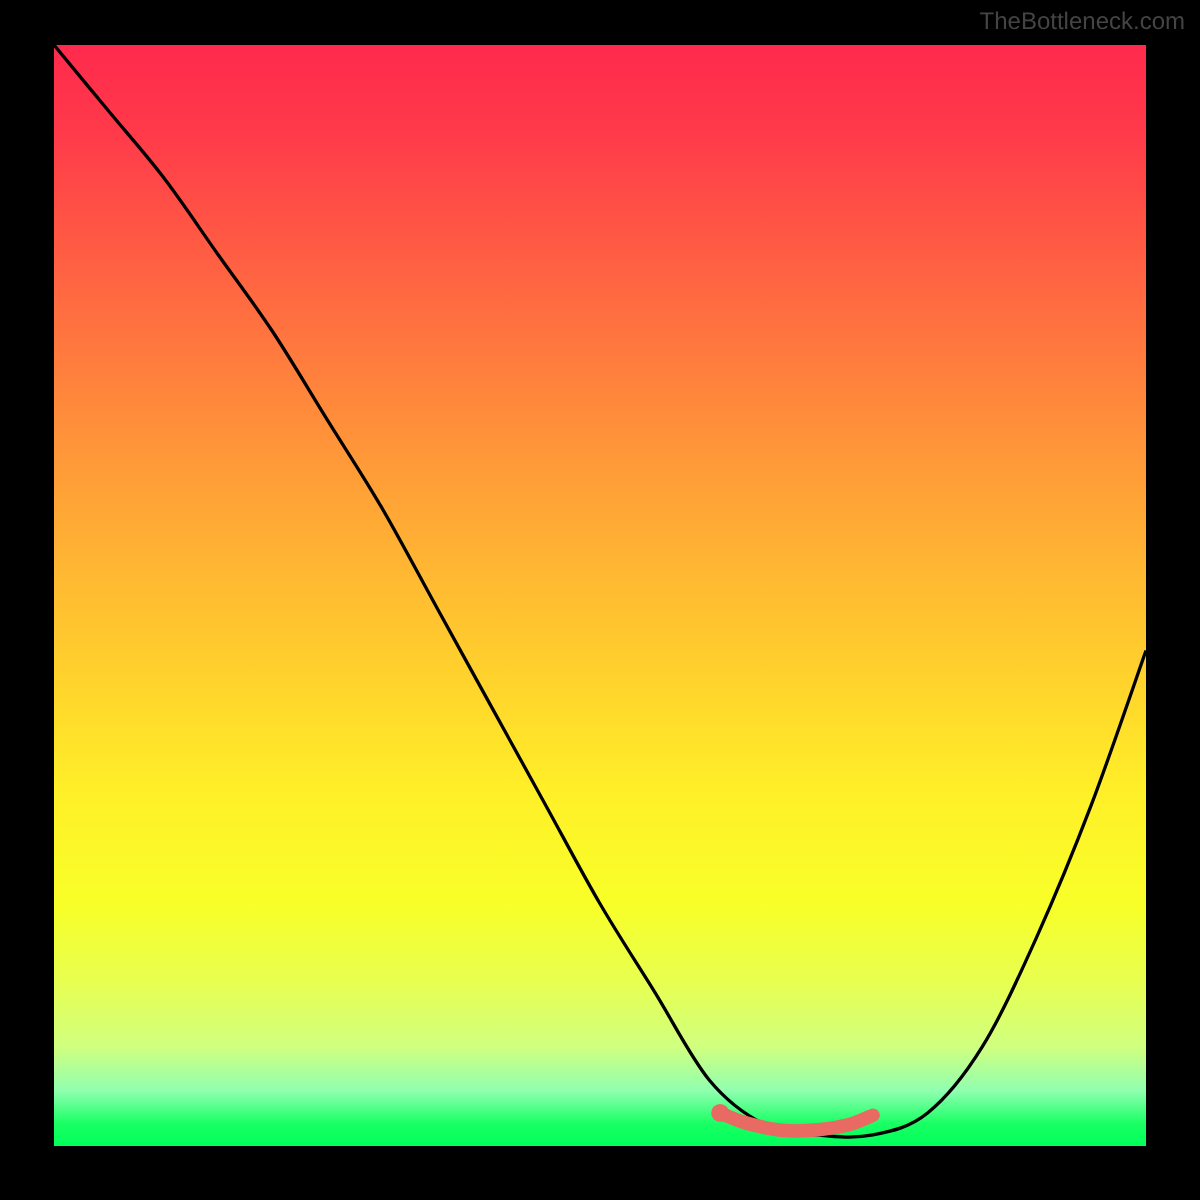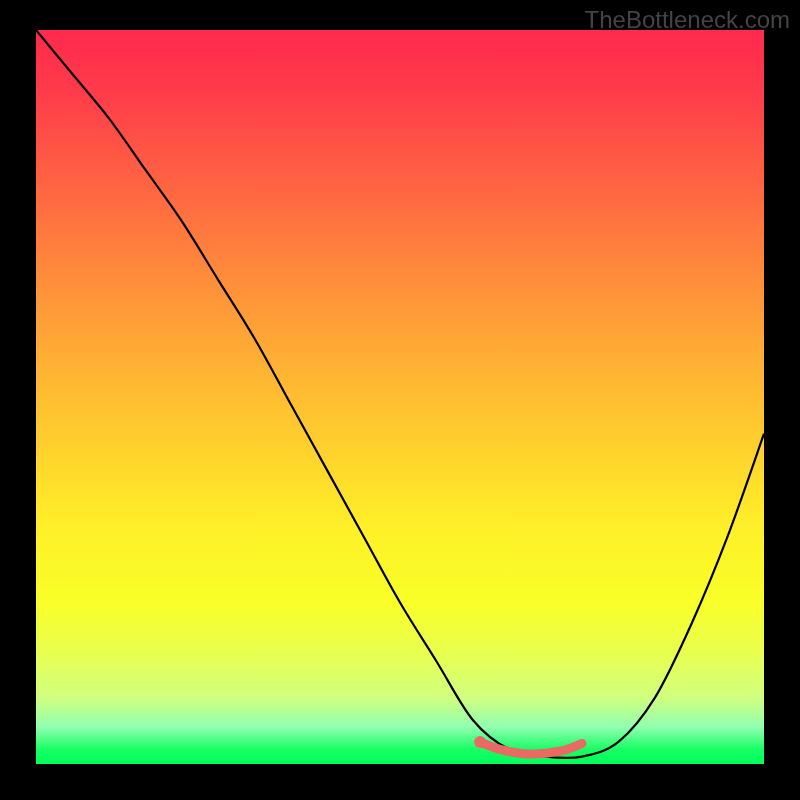--- a/index.html
+++ b/index.html
@@ -16,21 +16,21 @@
     width: 800px;
     height: 800px;
     position: relative;
     background: #000;
   }
   .watermark {
     position: absolute;
     top: 6px;
     right: 10px;
     color: #444;
-    font-size: 24px;
+    font-size: 16px;
     font-weight: 500;
     z-index: 10;
   }
   .plot-area {
     position: absolute;
     left: 36px;
     top: 30px;
     width: 728px;
     height: 734px;
     background: linear-gradient(to bottom,

